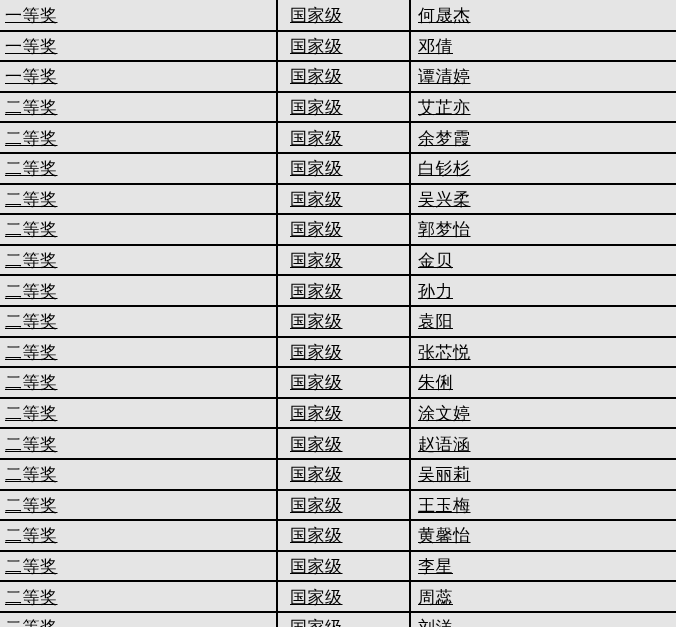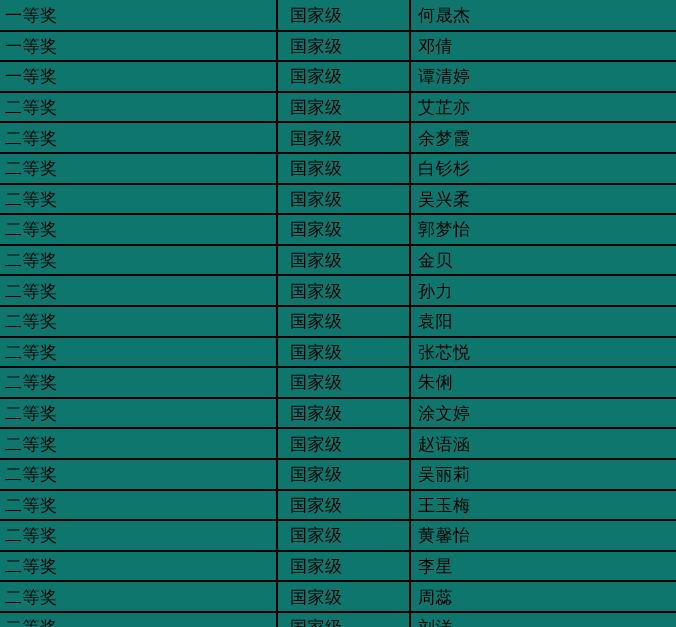--- a/index.html
+++ b/index.html
@@ -10,22 +10,23 @@
   body {
     width: 676px;
     height: 627px;
     overflow: hidden;
     font-family: "DejaVu Sans", "Liberation Sans", sans-serif;
   }
   .sheet {
     width: 676px;
     height: 627px;
     position: relative;
-    background: #0f766e;
-    overflow: hidden;
+    background: #e5e5e5;
+    overflow: hidden;
+    text-decoration: underline;
   }
   table.grid {
     border-collapse: collapse;
     table-layout: fixed;
     width: 676px;
     margin: 0;
     padding: 0;
   }
   table.grid col.c-award  { width: 277px; }
   table.grid col.c-level  { width: 133px; }

